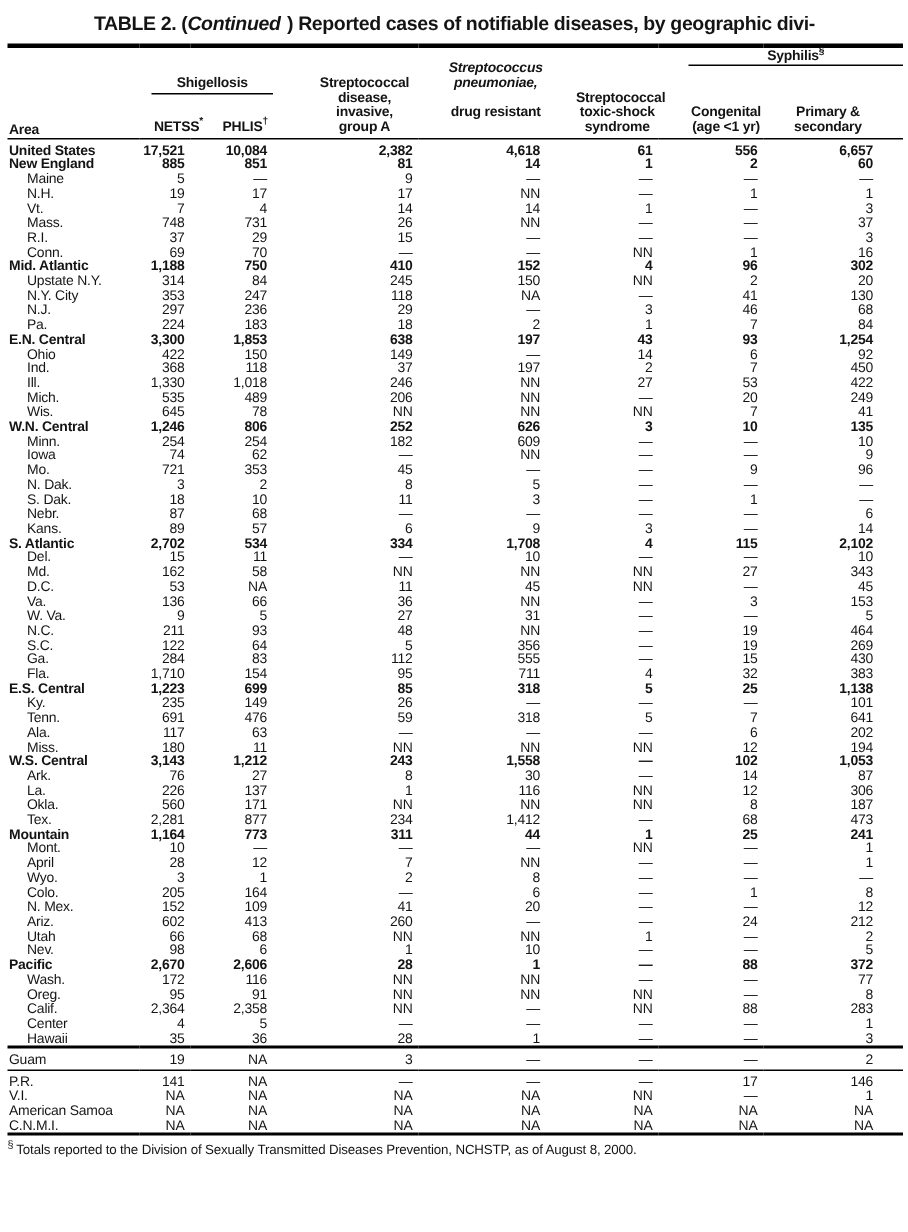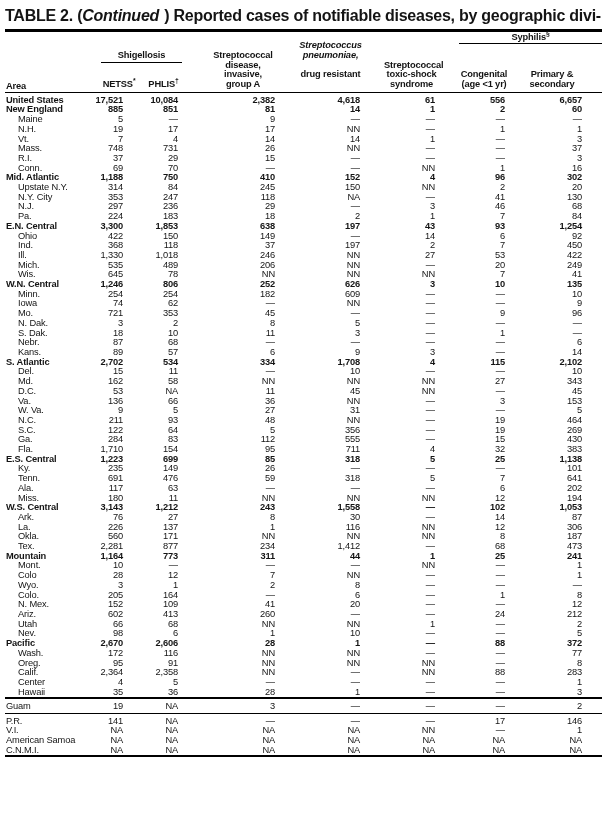--- a/index.html
+++ b/index.html
@@ -5,21 +5,21 @@
   html, body { margin: 0; padding: 0; background: #ffffff; }
   body {
     width: 605px; height: 821px; overflow: hidden;
     font-family: "Liberation Sans", sans-serif;
     color: #141414;
     -webkit-font-smoothing: antialiased;
   }
   .page { padding: 6px 4px 0 5px; }
 
   
-  .title { font-weight: bold; font-size: 16px; line-height: 15.5px; letter-spacing: -0.25px; margin: 2px 0 5px 0; }
+  .title { font-weight: bold; font-size: 13px; line-height: 15.5px; letter-spacing: -0.25px; margin: 2px 0 5px 0; text-align: center; }
   .title .t-line { white-space: nowrap; }
   .title i { padding-right: 1px; }
 
   
   table {
     border-collapse: collapse; table-layout: fixed;
     width: 597px;
     border-top: 3px solid #000;
     border-bottom: 2.5px solid #000;
     letter-spacing: -0.15px;
@@ -616,21 +616,21 @@
           <td class="area">Mont.</td>
           <td class="num c1">10</td>
           <td class="num c2">—</td>
           <td class="num c3">—</td>
           <td class="num c4">—</td>
           <td class="num c5">NN</td>
           <td class="num c6">—</td>
           <td class="num c7">1</td>
         </tr>
         <tr class="row state">
-          <td class="area">Colo</td>
+          <td class="area">April</td>
           <td class="num c1">28</td>
           <td class="num c2">12</td>
           <td class="num c3">7</td>
           <td class="num c4">NN</td>
           <td class="num c5">—</td>
           <td class="num c6">—</td>
           <td class="num c7">1</td>
         </tr>
         <tr class="row state">
           <td class="area">Wyo.</td>
@@ -801,15 +801,16 @@
           <td class="num c3">NA</td>
           <td class="num c4">NA</td>
           <td class="num c5">NA</td>
           <td class="num c6">NA</td>
           <td class="num c7">NA</td>
         </tr>
       </tbody>
   </table>
 
   <div class="footnotes">
+    <div class="footnote"><span class="fsym">§</span><span>Totals reported to the Division of Sexually Transmitted Diseases Prevention, NCHSTP, as of August 8, 2000.</span></div>
   </div>
 
 </div>
 
 </body></html>

